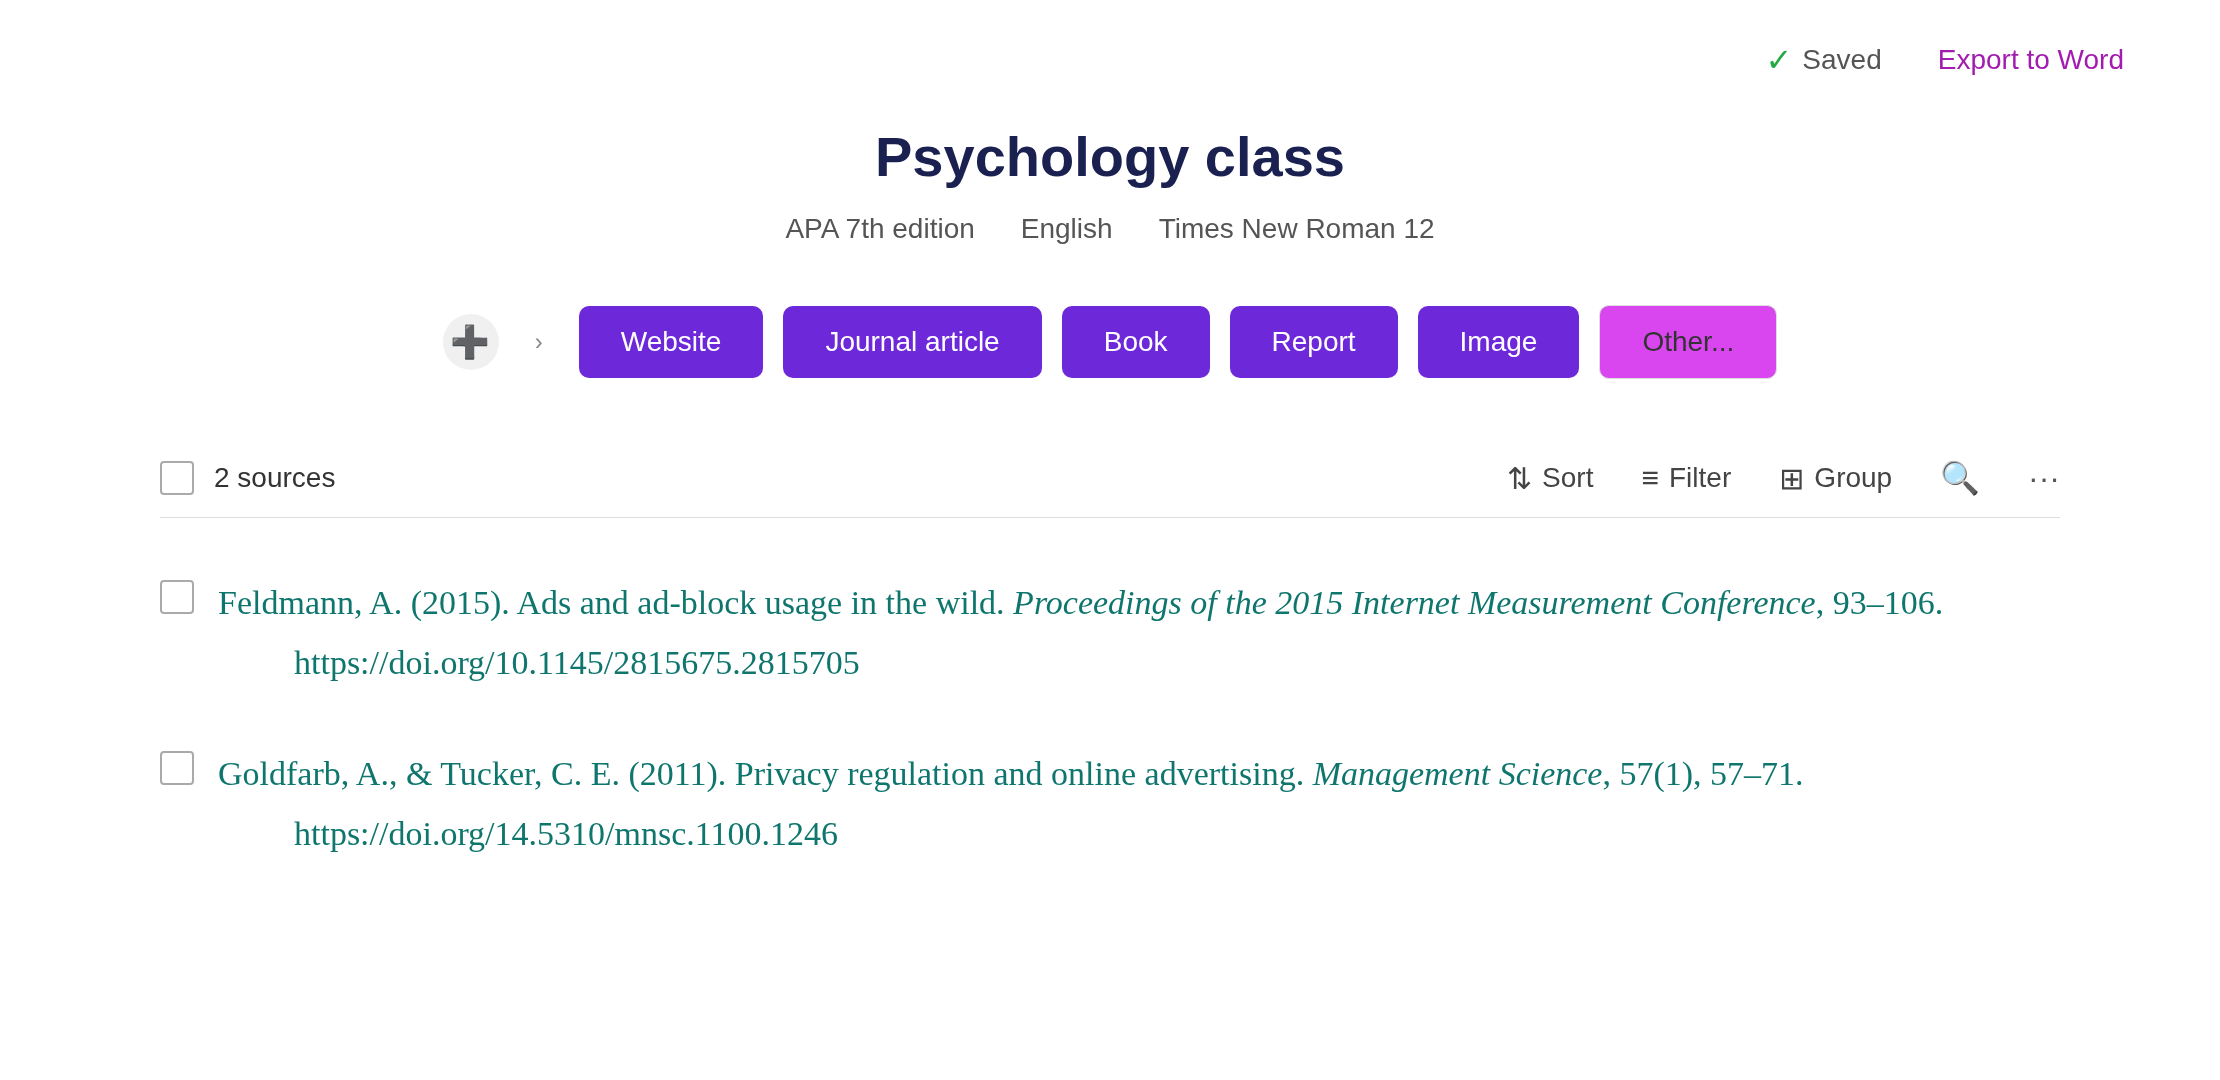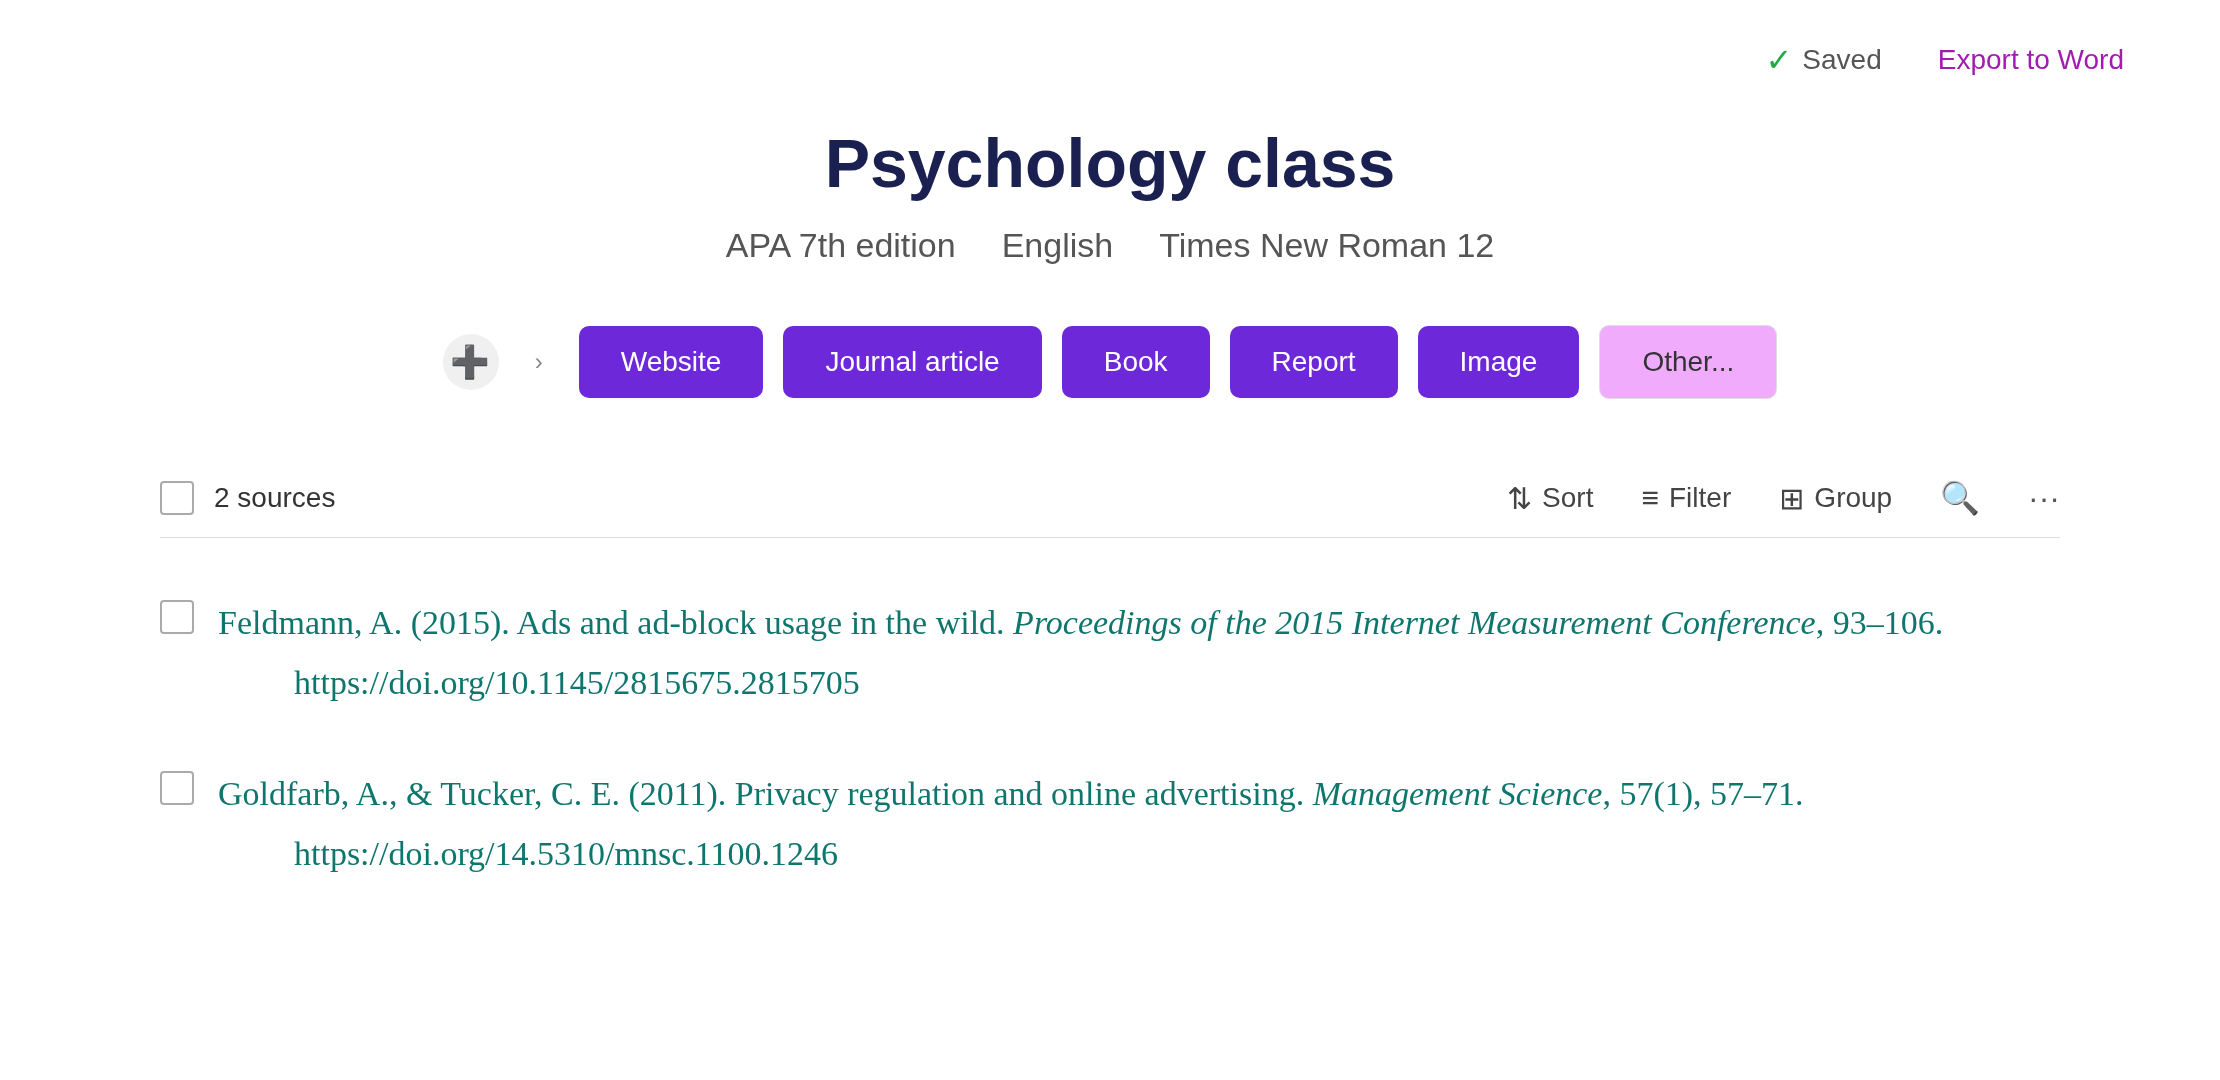--- a/index.html
+++ b/index.html
@@ -51,32 +51,32 @@
 
     .main-content {
       display: flex;
       flex-direction: column;
       align-items: center;
       padding: 20px 80px 40px 80px;
     }
 
     .page-title {
       font-family: Arial, sans-serif;
-      font-size: 68px;
+      font-size: 56px;
       font-weight: 700;
       color: #1a2050;
       text-align: right;
       margin-bottom: 24px;
     }
 
     .subtitle-row {
       display: flex;
       gap: 23px;
       font-family: Arial, sans-serif;
-      font-size: 34px;
+      font-size: 28px;
       color: #555;
       margin-bottom: 60px;
     }
 
     .subtitle-separator {
       color: #999;
     }
 
     .source-type-row {
       display: flex;
@@ -115,21 +115,21 @@
       font-weight: 500;
       padding: 20px 42px;
       border-radius: 10px;
       border: none;
       cursor: pointer;
       color: #ffffff;
       background: #6d28d9;
     }
 
     .source-btn.other {
-      background: #f0abfc;
+      background: #d946ef;
       color: #333;
       border: 1px solid #ddd;
     }
 
     .sources-section {
       width: 100%;
       max-width: 1900px;
     }
 
     .sources-toolbar {

